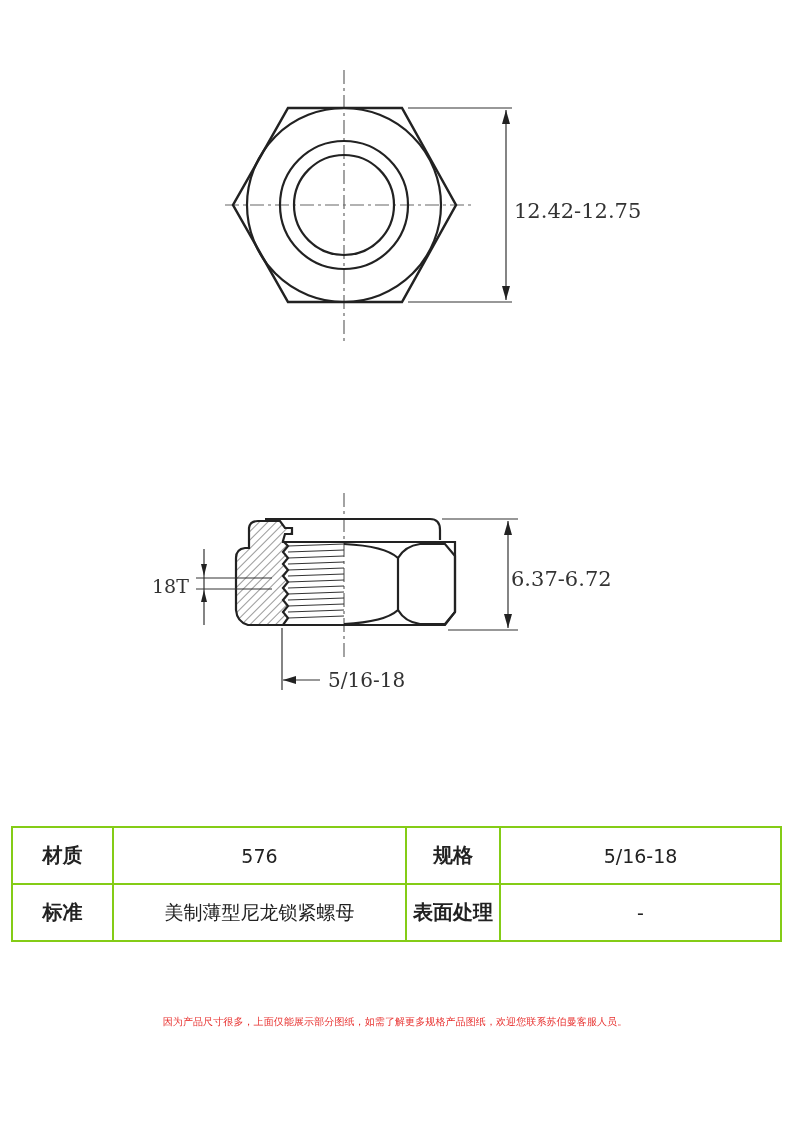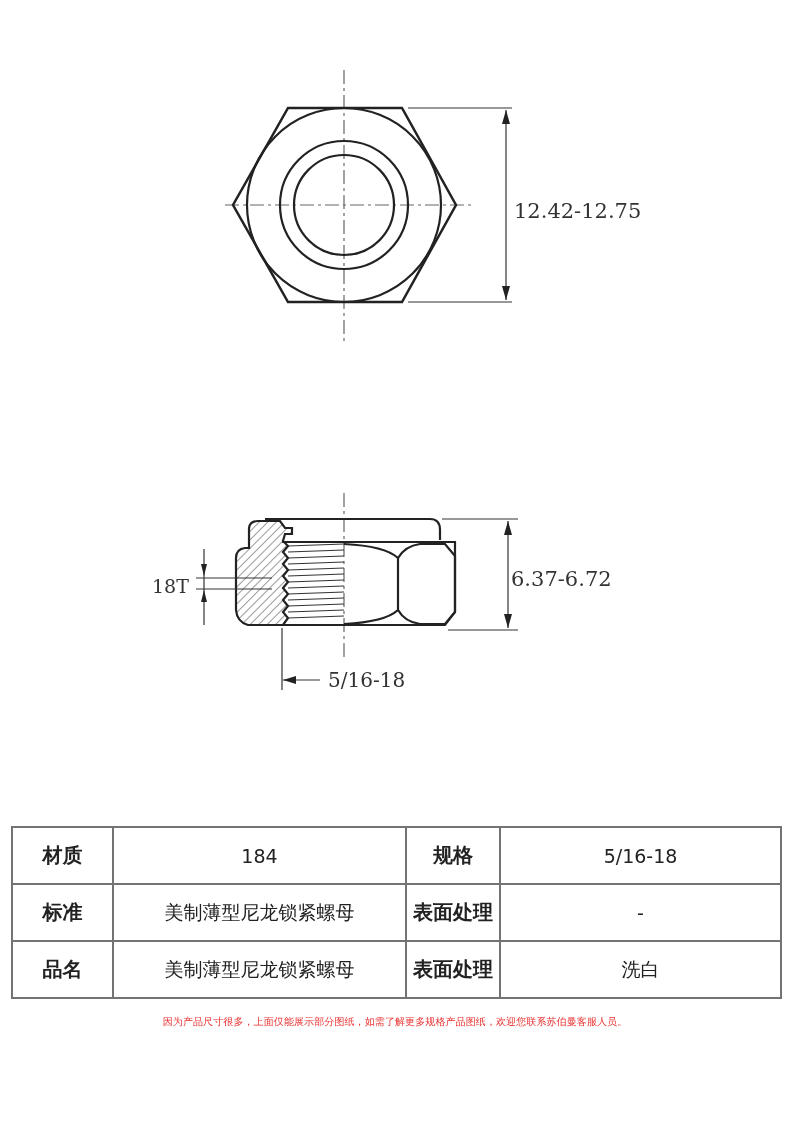--- a/index.html
+++ b/index.html
@@ -1,20 +1,20 @@
 <!DOCTYPE html>
 <html><head>
 <meta charset="utf-8">
 <style>
   html,body{margin:0;padding:0;background:#fff;}
   body{width:790px;height:1131px;position:relative;overflow:hidden;font-family:"DejaVu Sans",sans-serif;}
   .drawing{position:absolute;left:0;top:0;width:790px;height:800px;}
   .dim-text{font-family:"DejaVu Serif","Liberation Serif",serif;fill:#333;}
   .spec-table{position:absolute;left:11px;top:826px;width:769px;border-collapse:collapse;table-layout:fixed;}
-  .spec-table td{border:2px solid #737373;text-align:center;vertical-align:middle;font-size:19px;color:#222;padding:0;}
+  .spec-table td{border:2px solid #84cc16;text-align:center;vertical-align:middle;font-size:19px;color:#222;padding:0;}
   .spec-table tr{height:57px;}
   .spec-table td.label{font-family:"DejaVu Serif","Liberation Serif",serif;font-weight:bold;font-size:20px;color:#222;}
   .note{position:absolute;left:0;top:1015px;width:790px;text-align:center;color:#e8312f;font-size:10px;white-space:nowrap;letter-spacing:0.1px;font-family:Liberation Serif, serif;}
 </style>
 </head>
 <body>
 
 <svg class="drawing" width="790" height="800" viewBox="0 0 790 800" xmlns="http://www.w3.org/2000/svg">
   <defs>
     <pattern id="hatch" patternUnits="userSpaceOnUse" width="6" height="6" patternTransform="rotate(45)">
@@ -97,32 +97,26 @@
 <table class="spec-table">
   <colgroup>
     <col style="width:101px">
       <col style="width:293px">
       <col style="width:94px">
       <col style="width:281px">
   </colgroup>
   <tbody>
       <tr>
     <td class="label">材质</td>
-    <td>184</td>
+    <td>576</td>
     <td class="label">规格</td>
     <td>5/16-18</td>
   </tr>
   <tr>
     <td class="label">标准</td>
     <td>美制薄型尼龙锁紧螺母</td>
     <td class="label">表面处理</td>
     <td>-</td>
   </tr>
-  <tr>
-    <td class="label">品名</td>
-    <td>美制薄型尼龙锁紧螺母</td>
-    <td class="label">表面处理</td>
-    <td>洗白</td>
-  </tr>
 </tbody>
   </table>
 
 <div class="note">因为产品尺寸很多，上面仅能展示部分图纸，如需了解更多规格产品图纸，欢迎您联系苏伯曼客服人员。</div>
 
 </body></html>

